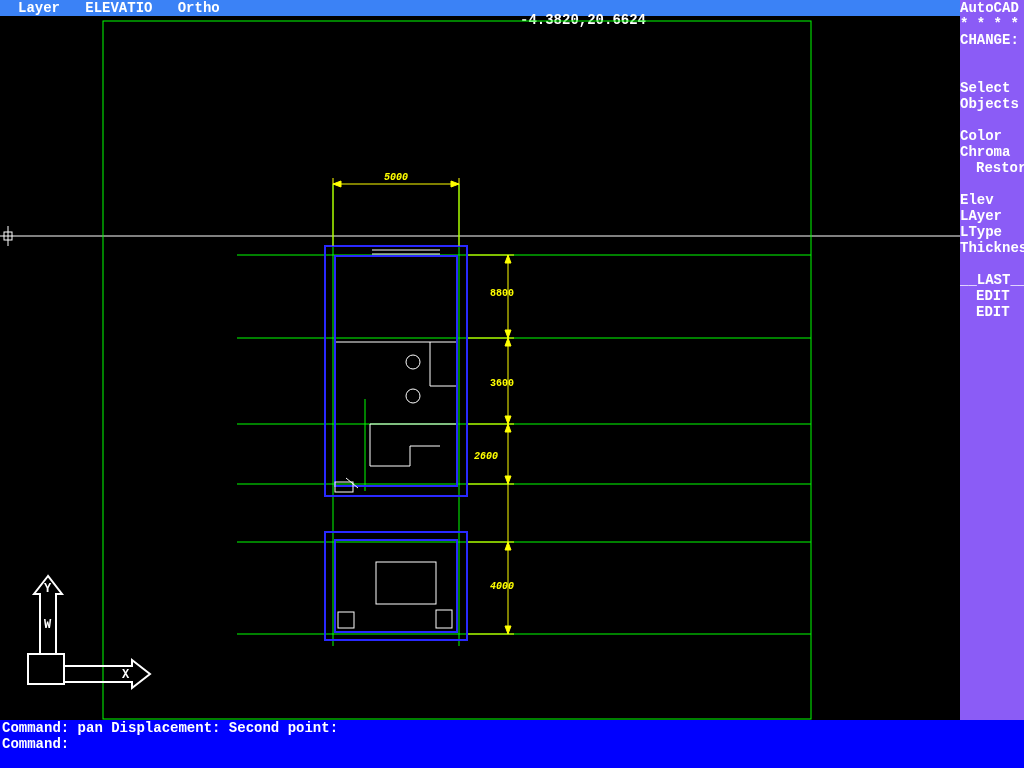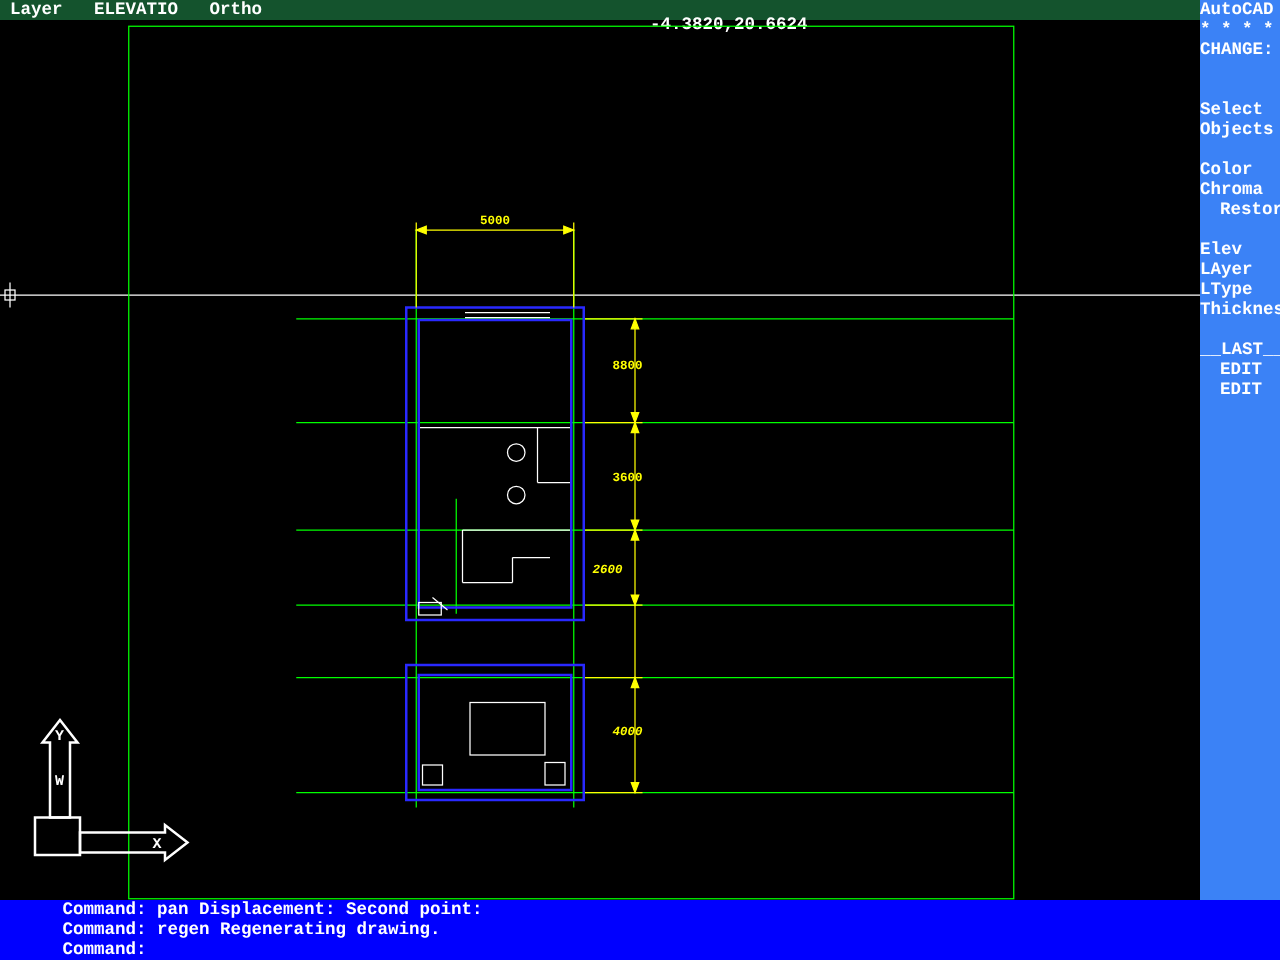--- a/index.html
+++ b/index.html
@@ -11,52 +11,52 @@
     font-size: 14px;
     font-weight: bold;
     overflow: hidden;
     position: relative;
   }
   .status-bar {
     position: absolute;
     top: 0; left: 0;
     width: 960px;
     height: 16px;
-    background: #14532d;
+    background: #3b82f6;
     color: #fff;
     line-height: 16px;
-    padding-left: 8px;
+    padding-left: 18px;
     text-decoration: underline;
   }
   .status-layer { display:inline-block; }
   .status-coords { position:absolute; left:520px;margin-top:12px; }
   .side-menu {
     position: absolute;
     top: 0; right: 0;
     width: 64px;
     height: 768px;
-    background: #3b82f6;
+    background: #8b5cf6;
     color: #fff;
     line-height: 16px;
     overflow: hidden;
   }
   .side-menu div { white-space: pre; height:16px; }
   .side-menu .indent { padding-left: 16px; }
   .menu-item { cursor: pointer; }
   .cmd-area {
     position: absolute;
     left: 0; bottom: 0;
     width: 1024px;
     height: 48px;
     background: #0000ff;
     color: #fff;
     line-height: 16px;
     padding-left: 2px;
   }
-  .cmd-area div { height:16px;margin-left:48px; }
+  .cmd-area div { height:16px; }
   .canvas {
     position: absolute;
     left: 0; top: 16px;
     width: 960px;
     height: 704px;
   }
   
   .dim {
     position: absolute;
     color: #ffff00;
@@ -96,21 +96,20 @@
   <div class="menu-item">LType</div>
   <div class="menu-item">Thicknes</div>
   <div>&nbsp;</div>
   <div class="menu-item">__LAST__</div>
   <div class="menu-item indent">EDIT</div>
   <div class="menu-item indent">EDIT</div>
 </div>
 
 <div class="cmd-area">
   <div>Command: pan Displacement:  Second point:</div>
-  <div>Command: regen Regenerating drawing.</div>
   <div>Command:</div>
 </div>
 
 <div class="canvas">
 <svg width="960" height="704">
 
   <line x1="0" y1="220" x2="960" y2="220" stroke="#ffffff" stroke-width="1"></line>
   <line x1="8" y1="210" x2="8" y2="230" stroke="#ffffff" stroke-width="1"></line>
   <rect x="4" y="216" width="8" height="8" fill="none" stroke="#ffffff" stroke-width="1"></rect>
 
@@ -197,18 +196,18 @@
     <path d="M 150 658 L 132 644 L 132 650 L 64 650 L 64 666 L 132 666 L 132 672 Z"></path>
 
     <rect x="28" y="638" width="36" height="30"></rect>
   </g>
   <text x="44" y="612" fill="#ffffff" font-size="12" font-family="Courier New">W</text>
   <text x="44" y="576" fill="#ffffff" font-size="12" font-family="Courier New">Y</text>
   <text x="122" y="662" fill="#ffffff" font-size="12" font-family="Courier New">X</text>
 </svg>
 
 
-<div class="dim" style="left:384px; top:156px;">5000</div>
+<div class="dim" style="left:384px; top:156px;font-style:italic;">5000</div>
 <div class="dim" style="left:490px; top:272px;">8800</div>
 <div class="dim" style="left:490px; top:362px;">3600</div>
 <div class="dim" style="left:474px; top:435px;font-style:italic;">2600</div>
 <div class="dim" style="left:490px; top:565px;font-style:italic;">4000</div>
 </div>
 
 </body></html>

